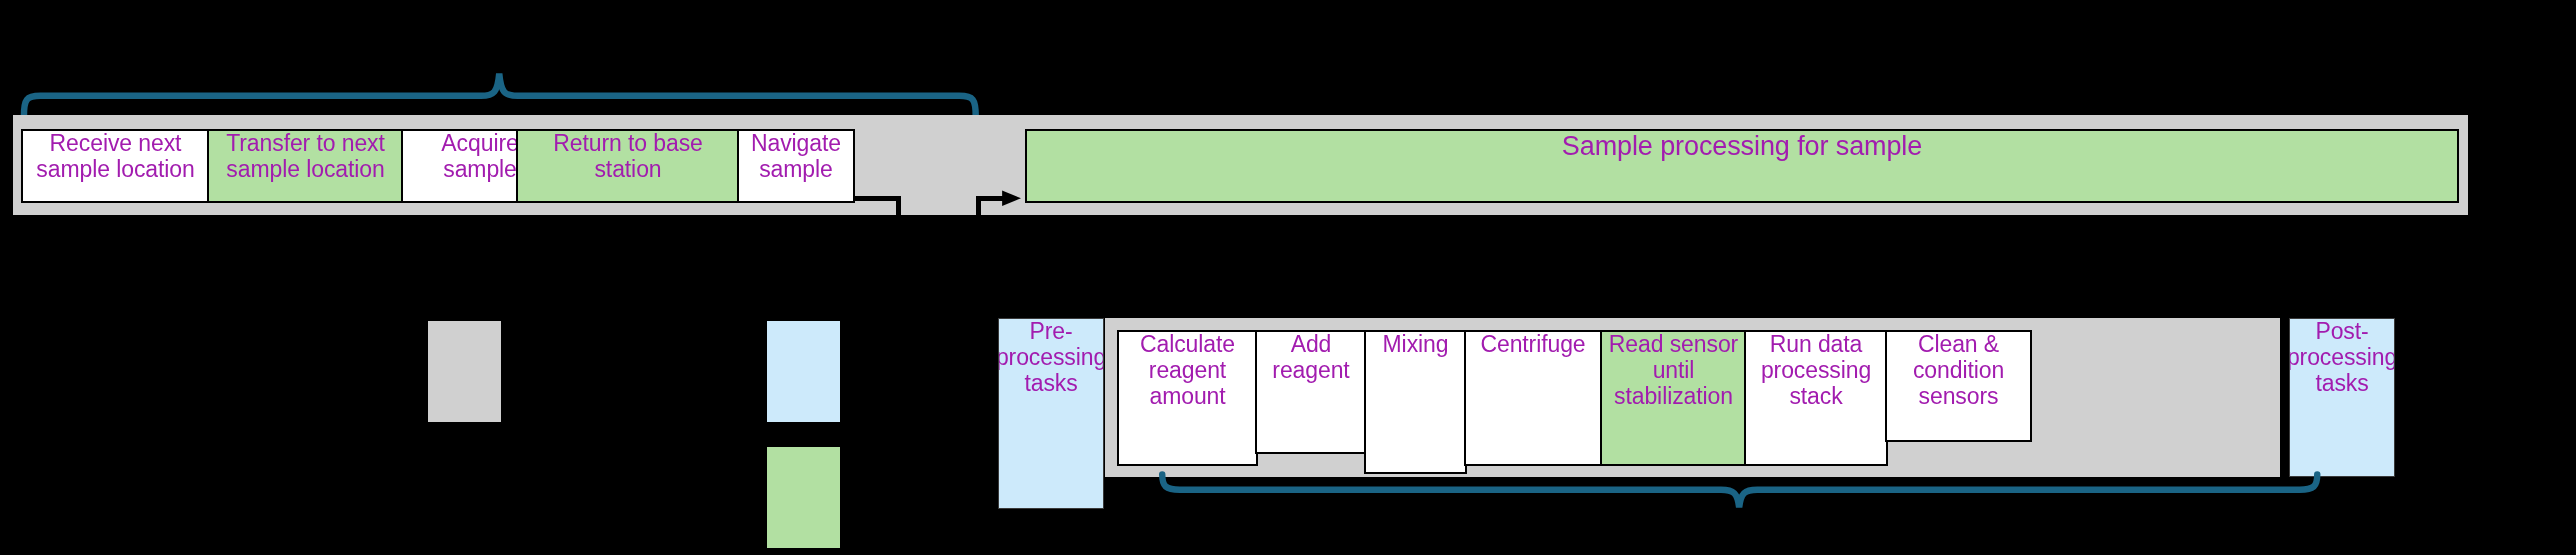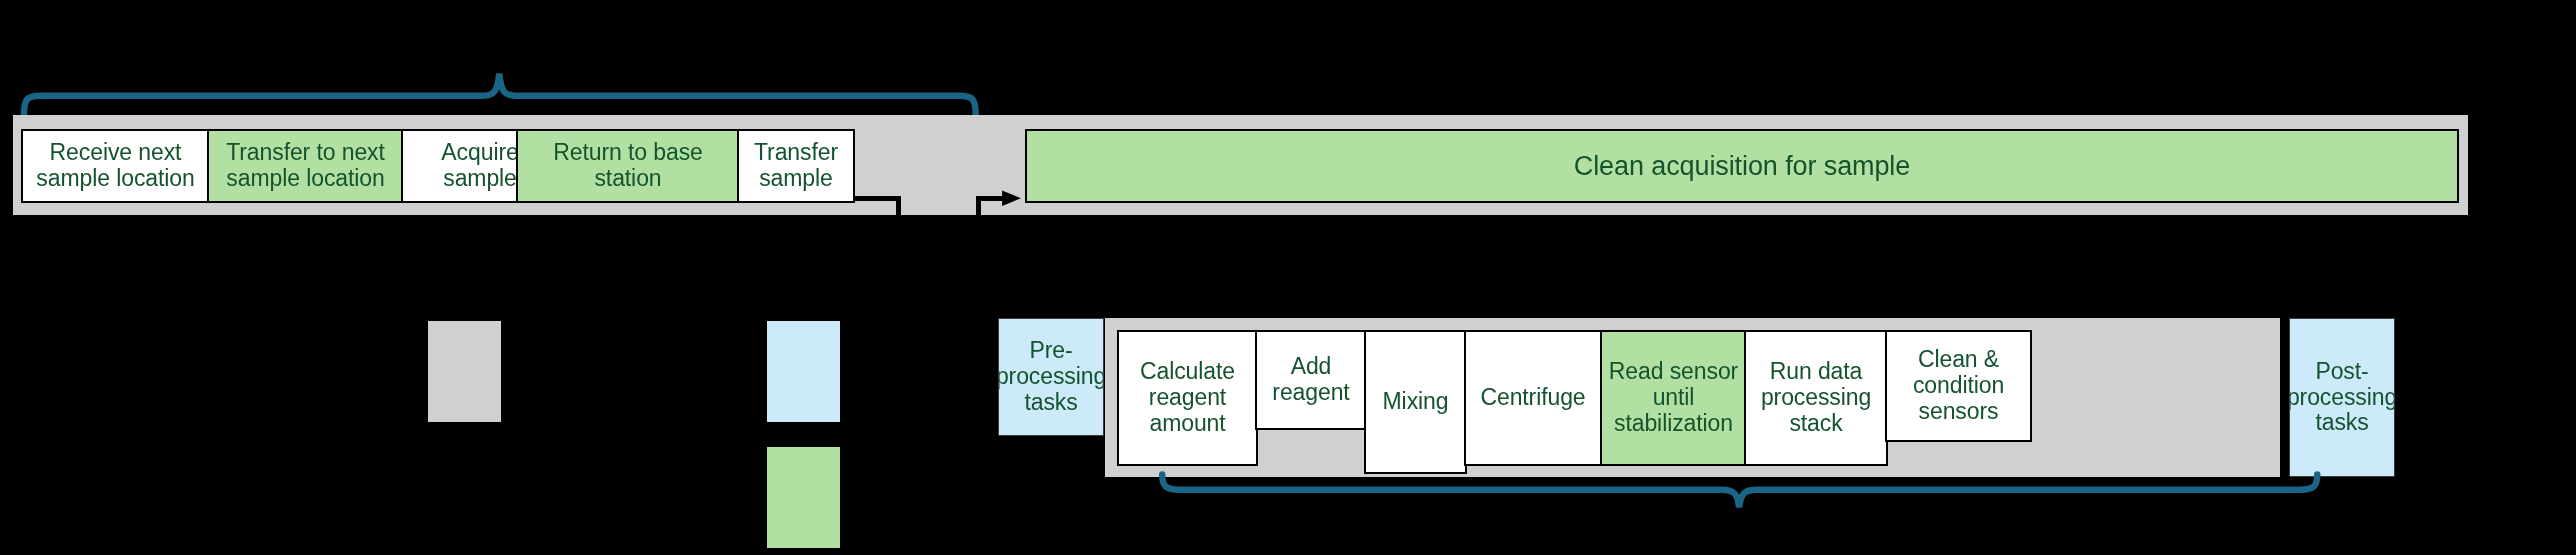--- a/index.html
+++ b/index.html
@@ -7,22 +7,22 @@
        font-family:"Liberation Sans","DejaVu Sans",sans-serif;}
 
   .abs{position:absolute;}
 
   
   .gray-wrap{background:#d0d0d0;}
   .task{
     box-sizing:border-box;
     border:2.9px solid #000;
     background:#ffffff;
-    color:#14532d;
-    display:flex;align-items:center;justify-content:center;
+    color:#a21caf;
+    display:flex;align-items:flex-start;justify-content:center;
     text-align:center;
     font-size:23px;
     line-height:1.12;
     letter-spacing:-0.1px;
     overflow:hidden;
   }
   .task.green{background:#b2e0a2;}
   .task.plain-blue{
     border:1.8px solid #3a3a3a;
     background:#cdeafb;
@@ -67,57 +67,57 @@
 <div class="abs task green" style="left:207px;top:129px;width:197px;height:74px;">
   <span>Transfer to next sample location</span>
 </div>
 <div class="abs task" style="left:401px;top:129px;width:118px;height:74px;padding-left:40px;">
   <span>Acquire sample</span>
 </div>
 <div class="abs task green" style="left:516px;top:129px;width:224px;height:74px;">
   <span>Return to base station</span>
 </div>
 <div class="abs task" style="left:737px;top:129px;width:118px;height:74px;">
-  <span>Transfer sample</span>
+  <span>Navigate sample</span>
 </div>
 
 <div class="abs connector" style="left:854px;top:196px;width:47px;height:5.3px;"></div>
 <div class="abs connector" style="left:896px;top:196px;width:5.3px;height:19.4px;"></div>
 <div class="abs connector" style="left:976px;top:196px;width:5.3px;height:19.4px;"></div>
 <div class="abs connector" style="left:976px;top:196px;width:35px;height:5.3px;"></div>
 
 <svg class="abs" style="left:1002px;top:187px;" width="25" height="23.6" viewBox="0 0 42 40">
   <polygon points="0,6 32,19 0,32" fill="#000"></polygon>
 </svg>
 
 <div class="abs task green" style="left:1025px;top:129px;width:1434px;height:74px;font-size:27px;">
   <span>
-      <span>Clean acquisition for sample </span>
+      <span>Sample processing for sample </span>
     </span>
 </div>
 
 <div class="abs swatch gray" style="left:428px;top:321px;width:73px;height:101px;"></div>
 <span class="legend-label" style="left:518px;top:358px;"></span>
 
 <div class="abs swatch blue" style="left:767px;top:321px;width:73px;height:101px;"></div>
 <span class="legend-label" style="left:858px;top:358px;"></span>
 
 <div class="abs swatch green" style="left:767px;top:447px;width:73px;height:101px;"></div>
 <span class="legend-label" style="left:858px;top:484px;"></span>
 
-<div class="abs task plain-blue" style="left:998px;top:318px;width:106px;height:118px;">
+<div class="abs task plain-blue" style="left:998px;top:318px;width:106px;height:191px;">
   <span>Pre-processing tasks</span>
 </div>
 
 <div class="abs gray-wrap" style="left:1105px;top:318px;width:1175px;height:159px;"></div>
 
 <div class="abs task" style="left:1117px;top:330px;width:141px;height:136px;">
   <span>Calculate reagent amount</span>
 </div>
-<div class="abs task" style="left:1255px;top:330px;width:112px;height:100px;">
+<div class="abs task" style="left:1255px;top:330px;width:112px;height:124px;">
   <span>Add reagent</span>
 </div>
 <div class="abs task" style="left:1364px;top:330px;width:103px;height:144px;">
   <span>Mixing</span>
 </div>
 <div class="abs task" style="left:1464px;top:330px;width:138px;height:136px;">
   <span>Centrifuge</span>
 </div>
 <div class="abs task green" style="left:1600px;top:330px;width:147px;height:136px;">
   <span>Read sensor until stabilization</span>

